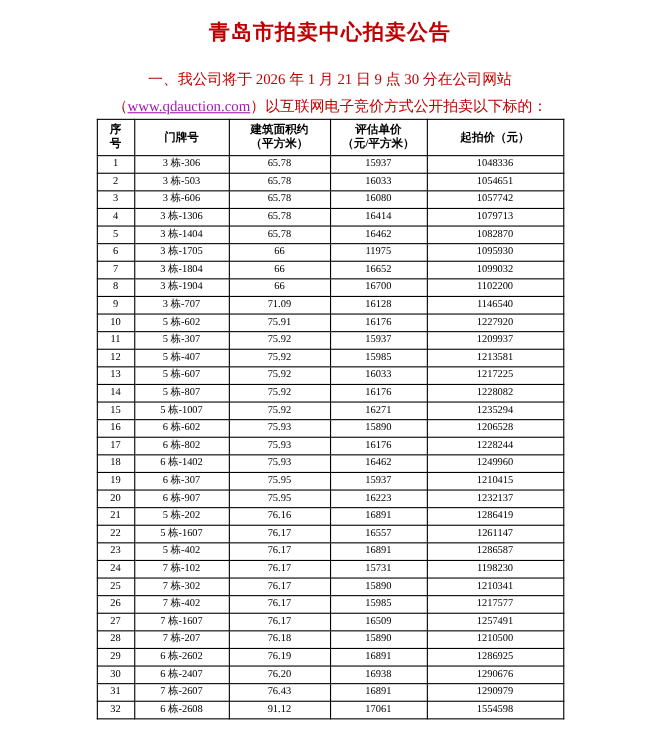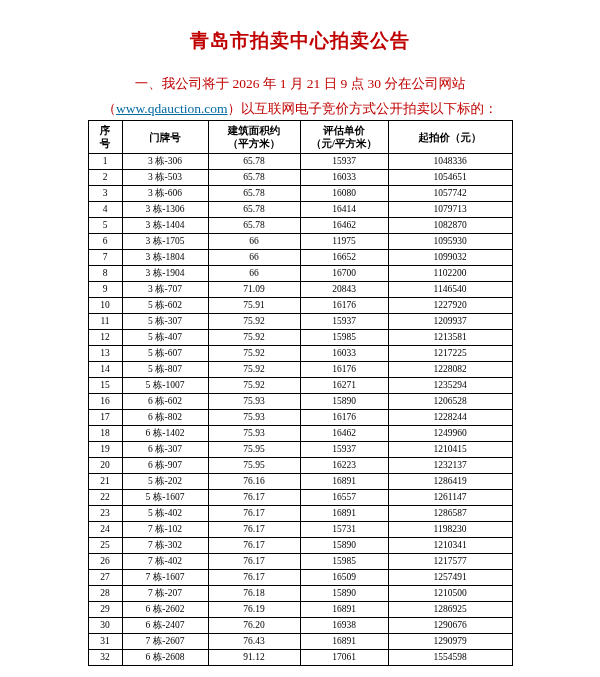--- a/index.html
+++ b/index.html
@@ -20,38 +20,38 @@
     box-sizing: border-box;
     padding: 0 34px;
     position: relative;
   }
   .doc-title {
     text-align: center;
     color: #c00000;
     font-weight: bold;
     font-size: 19px;
     letter-spacing: 1px;
-    padding-top: 28px;
+    padding-top: 16px;
     padding-bottom: 4px;
   }
   .para {
     color: #c00000;
     font-weight: normal;
     font-size: 13.5px;
     line-height: 23px;
     text-align: center;
   }
   .para-1 {
     padding-top: 14px;
   }
   .para-2 {
     padding-top: 2px;
   }
   .link {
-    color: #0369a1;
+    color: #a21caf;
     text-decoration: underline;
   }
   .subhead {
     color: #000000;
     font-weight: normal;
     font-size: 13.5px;
     line-height: 22px;
     padding-top: 13px;
     padding-bottom: 6px;
     text-align: left;
@@ -182,21 +182,21 @@
           <td>8</td>
           <td>3 栋-1904</td>
           <td>66</td>
           <td>16700</td>
           <td>1102200</td>
         </tr>
         <tr>
           <td>9</td>
           <td>3 栋-707</td>
           <td>71.09</td>
-          <td>20843</td>
+          <td>16128</td>
           <td>1146540</td>
         </tr>
         <tr>
           <td>10</td>
           <td>5 栋-602</td>
           <td>75.91</td>
           <td>16176</td>
           <td>1227920</td>
         </tr>
         <tr>

